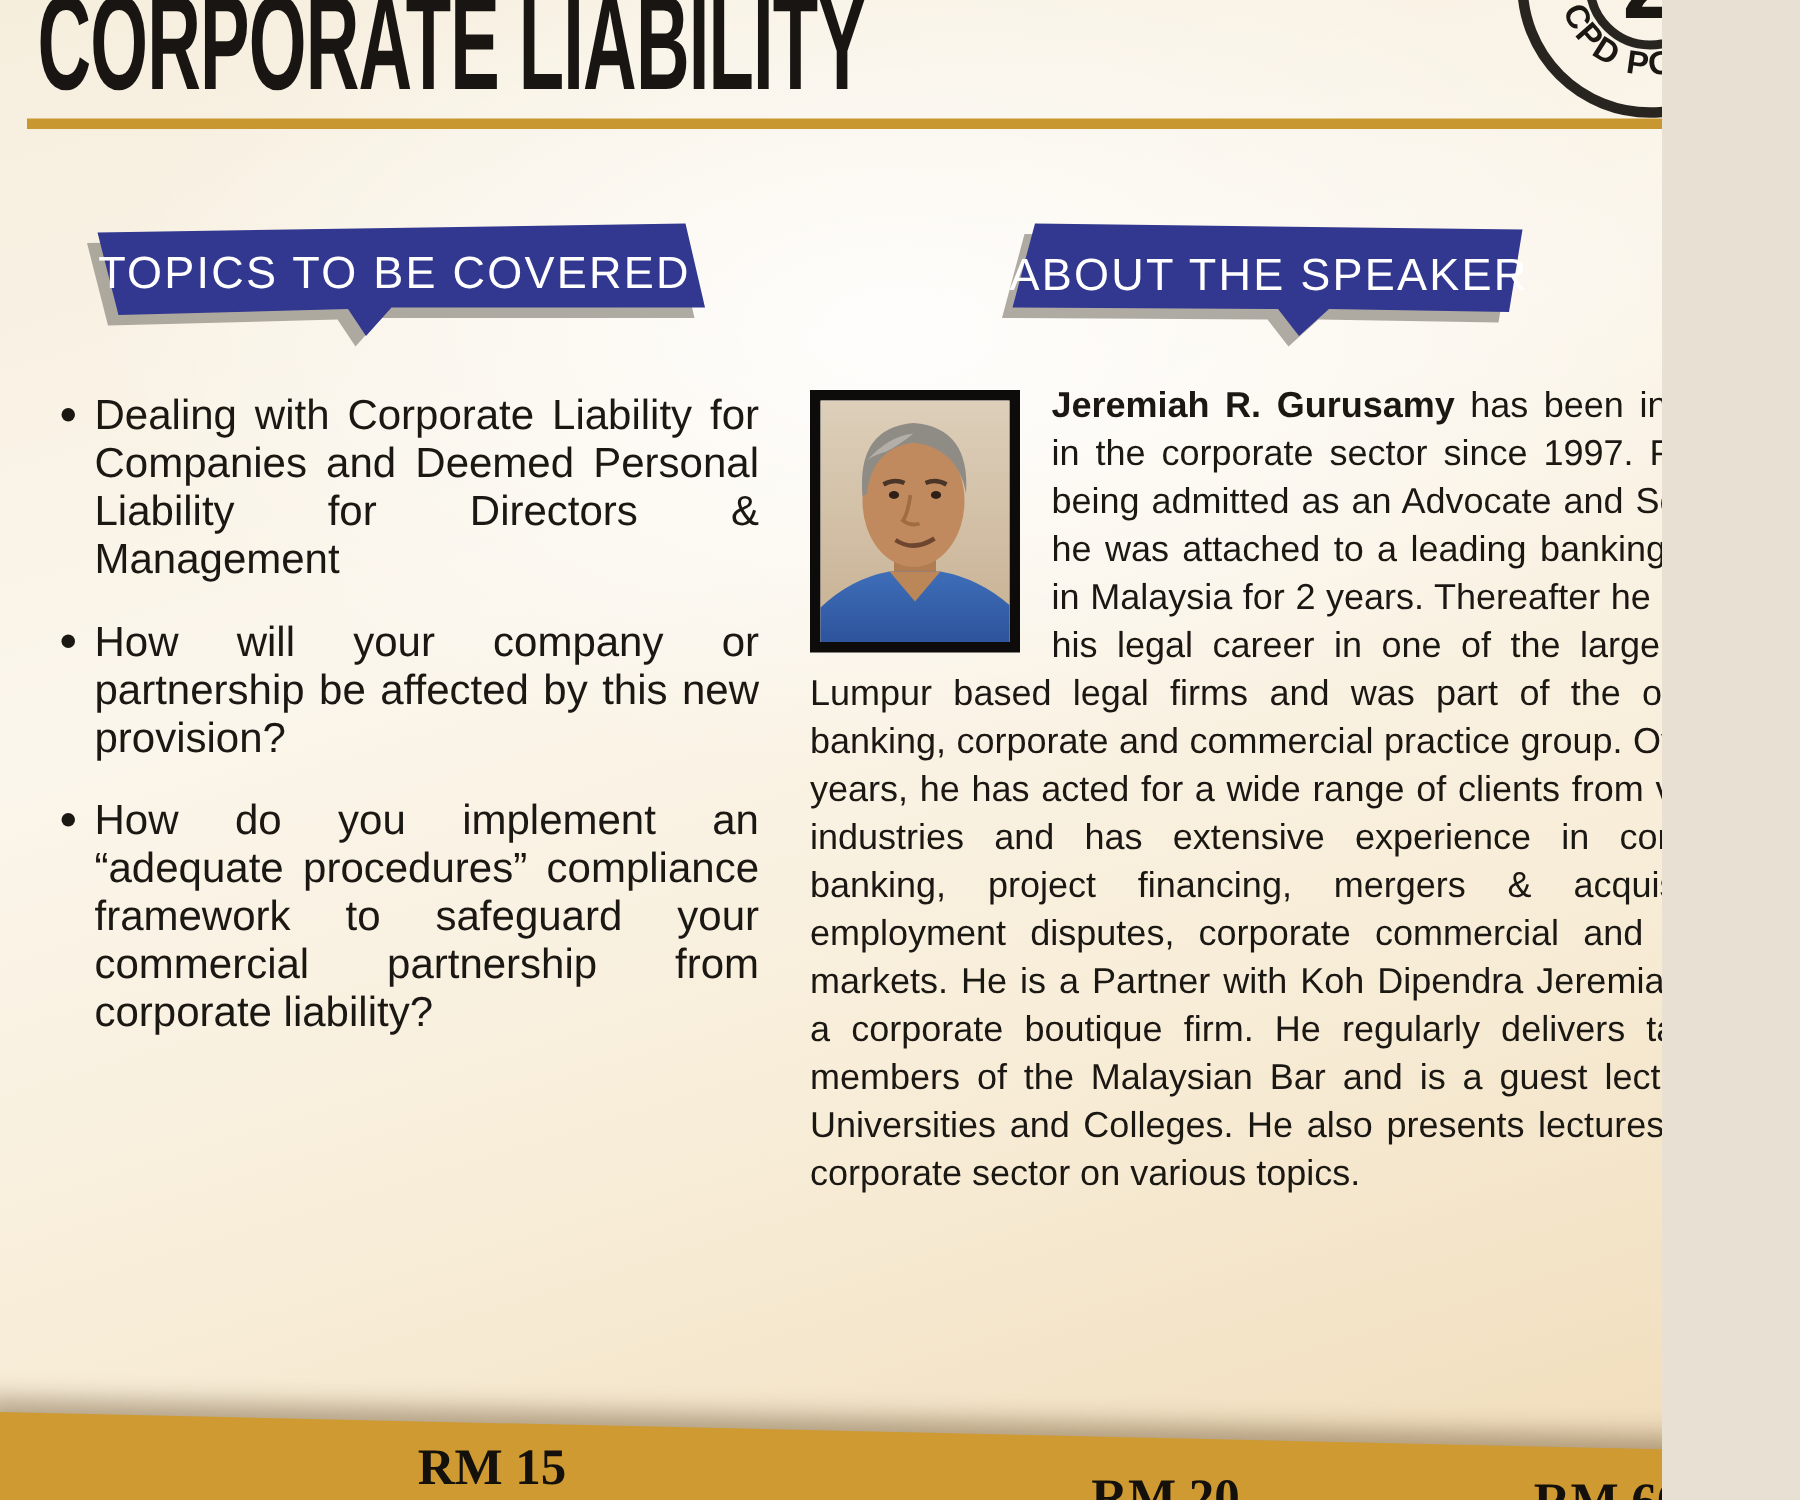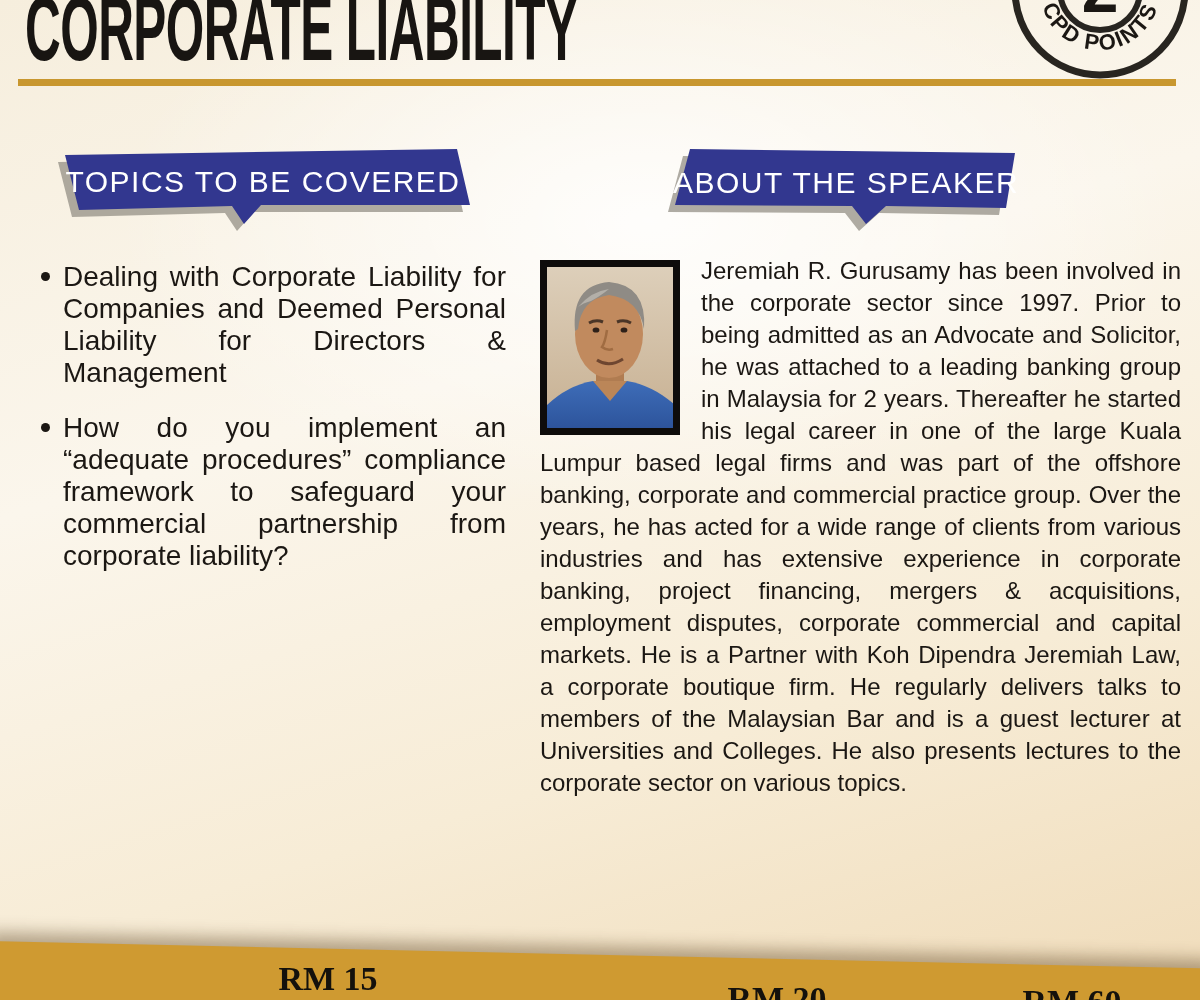--- a/index.html
+++ b/index.html
@@ -1,17 +1,17 @@
 <!DOCTYPE html>
 <html><head>
 <meta charset="utf-8">
 <style>
   html,body{margin:0;padding:0;background:#e8e0d2;}
   .page{
-    position:relative;width:1200px;height:1000px;overflow:hidden;
+    position:relative;width:1108px;height:1000px;overflow:hidden;
     background:
       radial-gradient(ellipse 760px 420px at 54% 22%, rgba(255,255,255,.85) 0%, rgba(255,255,255,0) 70%),
       linear-gradient(163deg,#f6eedd 0%,#fbf6ec 38%,#f7ecd6 70%,#f0dcba 100%);
     font-family:"Liberation Sans",sans-serif;color:#171413;
   }
   
   .title{
     position:absolute;left:25px;top:-18px;margin:0;
     font-size:90px;font-weight:700;letter-spacing:-1px;line-height:1.05;
     transform:scaleX(.55);transform-origin:left top;white-space:nowrap;color:#181512;
@@ -31,21 +31,21 @@
     content:"";position:absolute;left:1px;top:11px;width:9px;height:9px;border-radius:50%;background:#1b1713;
   }
   
   .speaker{position:absolute;left:540px;top:255px;width:641px;
     font-size:24px;line-height:32px;text-align:justify;color:#1b1713;}
   .speaker p{margin:0;}
   .photo{
     float:left;width:126px;height:161px;border:7px solid #0e0c0b;
     margin:5px 21px 12px 0;display:block;
   }
-  .speaker b{font-weight:400;}
+  .speaker b{font-weight:700;}
   
   .gold-bar{
     position:absolute;left:-12px;top:941px;width:1226px;height:130px;background:#cf9a31;
     transform:rotate(1.29deg);transform-origin:left top;
     box-shadow:0 -9px 16px rgba(70,45,10,.38);
   }
   .price{
     position:absolute;transform:translateX(-50%);z-index:5;
     font-family:"Liberation Serif",serif;font-weight:700;font-size:34px;color:#14110c;white-space:nowrap;
   }
@@ -78,20 +78,21 @@
 
     <polygon points="65,155 457,149 470,205 261,205 244,224 232,206 79,210" fill="#32378f"></polygon>
     <polygon points="690,149 1015,153 1006,208 886,206 866,224 852,206 675,205" fill="#32378f"></polygon>
 
     <text class="banner-text" x="263" y="192" text-anchor="middle">TOPICS TO BE COVERED</text>
     <text class="banner-text" x="846" y="193" text-anchor="middle">ABOUT THE SPEAKER</text>
   </svg>
 
   <div class="topics">
     <div class="topic-item">Dealing with Corporate Liability for Companies and Deemed Personal Liability for Directors &amp; Management</div>
+    <div class="topic-item">How will your company or partnership be affected by this new provision?</div>
     <div class="topic-item">How do you implement an “adequate procedures” compliance framework to safeguard your commercial partnership from corporate liability?</div>
   </div>
 
   <div class="speaker">
     <p>
       <svg class="photo" viewBox="0 0 126 161" preserveAspectRatio="none">
         <defs>
           <linearGradient id="pbg" x1="0" y1="0" x2="0" y2="1">
             <stop offset="0" stop-color="#ddcfba"></stop>
             <stop offset="1" stop-color="#c7b092"></stop>

